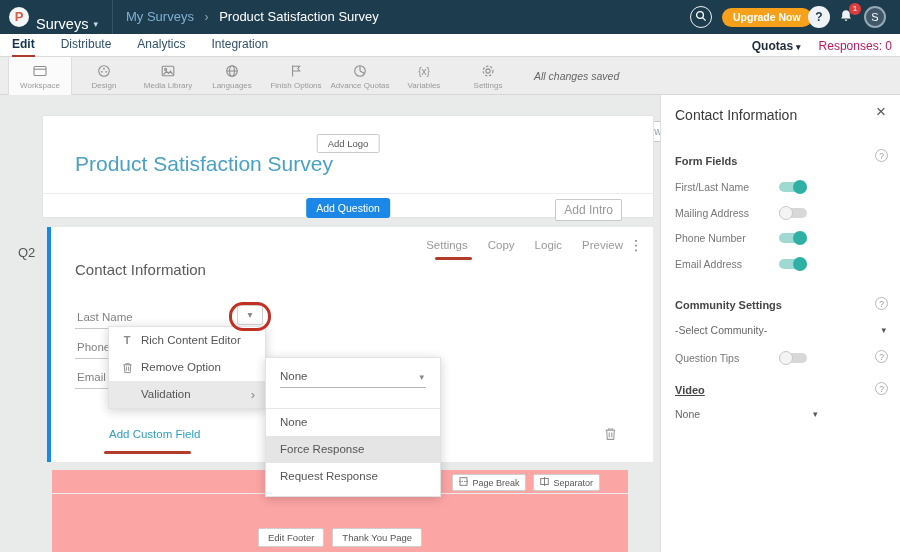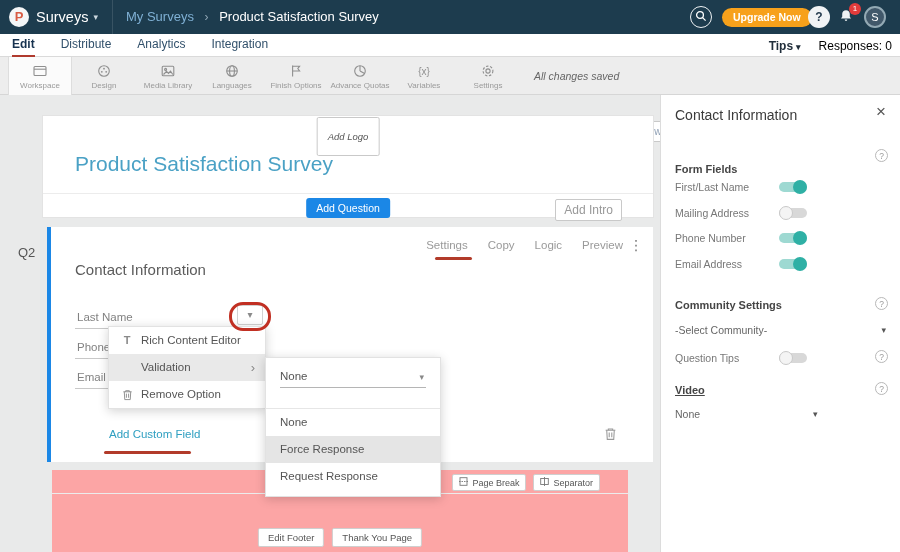--- a/index.html
+++ b/index.html
@@ -2,60 +2,60 @@
 <html><head>
 <meta charset="utf-8">
 <style>
   *{margin:0;padding:0;box-sizing:border-box;}
   html,body{width:900px;height:552px;}
   body{position:relative;font-family:"Liberation Sans",sans-serif;background:#e9eaea;overflow:hidden;}
 
   
   #topbar{position:absolute;left:0;top:0;width:900px;height:34px;background:#1d3c4e;}
   .logo-circle{position:absolute;left:9px;top:7px;width:20px;height:20px;border-radius:50%;background:#f4f6f7;color:#d85b43;font-weight:bold;font-size:13px;text-align:center;line-height:20px;}
-  .product-menu{position:absolute;left:36px;top:0;height:34px;line-height:34px;color:#fff;font-size:14.5px;cursor:pointer;}
+  .product-menu{position:absolute;left:36px;top:0;height:34px;line-height:48px;color:#fff;font-size:14.5px;cursor:pointer;}
   .product-menu .caret{font-size:9px;color:#cdd9e0;margin-left:5px;vertical-align:2px;}
   .topbar-sep{position:absolute;left:112px;top:0;width:1px;height:34px;background:rgba(255,255,255,.12);}
   .breadcrumb{position:absolute;left:126px;top:0;height:34px;line-height:34px;font-size:13px;color:#fff;white-space:nowrap;}
   .breadcrumb .parent{color:#7fb0d4;}
   .breadcrumb .sep{color:#8fa6b5;margin:0 7px;font-size:12px;}
   .search-btn{position:absolute;left:690px;top:6px;width:22px;height:22px;border-radius:50%;border:1.5px solid #eef2f4;display:flex;align-items:center;justify-content:center;}
   .upgrade-btn{position:absolute;left:722px;top:8px;height:19px;border-radius:10px;background:#f7a11b;color:#fff;font-size:10.5px;font-weight:bold;line-height:19px;padding:0 11px;white-space:nowrap;}
   .help-btn{position:absolute;left:808px;top:6px;width:22px;height:22px;border-radius:50%;background:#f0f3f5;color:#243b4e;font-weight:bold;font-size:12px;text-align:center;line-height:22px;}
   .bell{position:absolute;left:838px;top:8px;width:18px;height:18px;}
   .badge{position:absolute;left:849px;top:3px;width:12px;height:12px;border-radius:50%;background:#e23b3b;color:#fff;font-size:8px;text-align:center;line-height:12px;}
   .avatar{position:absolute;left:864px;top:6px;width:22px;height:22px;border-radius:50%;background:#41586a;border:2px solid #93a9b4;color:#fff;font-size:11px;text-align:center;line-height:18px;}
 
   
   #navbar{position:absolute;left:0;top:34px;width:900px;height:23px;background:#fff;border-bottom:1px solid #dadada;}
   .nav-tabs{position:absolute;left:12px;top:0;height:22px;display:flex;gap:26px;}
   .nav-tab{font-size:12px;color:#31506b;line-height:21px;height:23px;cursor:pointer;}
   .nav-tab.active{color:#16324f;font-weight:bold;border-bottom:2px solid #b03a2e;}
   .nav-right{position:absolute;right:8px;top:0;height:23px;display:flex;gap:18px;align-items:center;}
   .tools{font-size:12px;color:#1f2d3a;font-weight:bold;}
   .tools .caret{font-size:9px;margin-left:3px;}
-  .responses{font-size:12px;color:#000000;}
+  .responses{font-size:12px;color:#be185d;}
 
   
   #toolbar{position:absolute;left:0;top:57px;width:900px;height:38px;background:#ededed;border-bottom:1px solid #d6d6d6;}
   .tb-items{position:absolute;left:8px;top:0;display:flex;height:38px;}
   .tb-item{width:64px;height:38px;display:flex;flex-direction:column;align-items:center;justify-content:center;gap:1px;cursor:pointer;}
   .tb-item.active{background:#fbfbfb;border-left:1px solid #ddd;border-right:1px solid #ddd;}
   .tb-icon{height:17px;display:flex;align-items:center;justify-content:center;color:#8f8f8f;}
   .tb-icon .glyph{font-size:10px;color:#8f8f8f;}
   .tb-label{font-size:8px;color:#9a9a9a;white-space:nowrap;}
   .saved-text{position:absolute;left:534px;top:0;height:38px;line-height:38px;font-size:10.5px;font-style:italic;color:#666;}
   .url-box{position:absolute;left:610px;top:64px;width:210px;height:21px;background:#fff;border:1px solid #c9c9c9;border-radius:2px;display:flex;}
   .url-text{flex:1;font-size:10px;color:#8fa0b5;line-height:19px;padding:0 6px;white-space:nowrap;overflow:hidden;}
   .url-pencil{width:20px;border-left:1px solid #d3d3d3;background:#f4f4f4;text-align:center;line-height:19px;font-size:11px;color:#666;cursor:pointer;}
   .preview-btn{position:absolute;left:826px;top:65px;width:65px;height:22px;background:#1b87e6;border-radius:3px;color:#fff;font-size:11px;display:flex;align-items:center;justify-content:center;gap:5px;cursor:pointer;}
 
   
   #card-header{position:absolute;left:42px;top:115px;width:612px;height:103px;background:#fff;border:1px solid #e3e3e3;}
-  .add-logo{position:absolute;left:50%;transform:translateX(-50%);top:1px;background:#fff;border:1px solid #c9c9c9;border-radius:2px;font-size:9.5px;color:#555;padding:13px 10px;cursor:pointer;font-style:italic;}
+  .add-logo{position:absolute;left:50%;transform:translateX(-50%);top:18px;background:#fff;border:1px solid #c9c9c9;border-radius:2px;font-size:9.5px;color:#555;padding:3px 10px;cursor:pointer;}
   .survey-title{position:absolute;left:32px;top:36px;font-size:21px;color:#4aa1c5;}
   .hdr-divider{position:absolute;left:0;top:77px;width:100%;height:1px;background:#ececec;}
   .add-question{position:absolute;left:50%;transform:translateX(-50%);top:82px;background:#1b87e6;border-radius:3px;color:#fff;font-size:10.5px;padding:4px 10px;cursor:pointer;}
   .add-intro{position:absolute;right:31px;top:83px;background:#fff;border:1px solid #c9c9c9;border-radius:2px;font-size:12px;color:#999;padding:3px 8px;cursor:pointer;}
 
   #q-label{position:absolute;left:18px;top:245px;font-size:13px;color:#555;}
   #question{position:absolute;left:47px;top:227px;width:606px;height:235px;background:#fff;border-left:4px solid #1b87e6;}
   .q-actions{position:absolute;right:30px;top:12px;display:flex;gap:20px;font-size:11.5px;color:#9a9a9a;}
   .q-actions span{cursor:pointer;}
   .q-dots{position:absolute;right:10px;top:10px;font-size:14px;color:#777;cursor:pointer;}
@@ -150,21 +150,21 @@
 </div>
 
 <div id="navbar">
   <div class="nav-tabs">
     <div class="nav-tab active">Edit</div>
     <div class="nav-tab">Distribute</div>
     <div class="nav-tab">Analytics</div>
     <div class="nav-tab">Integration</div>
   </div>
   <div class="nav-right">
-    <div class="tools"><span>Tips</span><span class="caret">▾</span></div>
+    <div class="tools"><span>Quotas</span><span class="caret">▾</span></div>
     <div class="responses">Responses: 0</div>
   </div>
 </div>
 
 <div id="toolbar">
   <div class="tb-items">
     <div class="tb-item active">
       <span class="tb-icon">
           <svg width="16" height="16" viewBox="0 0 16 16" fill="none" stroke="#8f8f8f" stroke-width="1.1">
             <rect x="2" y="3.5" width="12" height="9" rx="1"></rect>
@@ -293,33 +293,33 @@
           <line x1="7.2" y1="5" x2="7.2" y2="9.5"></line>
         </svg></span>
   </div>
 </div>
 
 <div id="ctx-menu">
   <div class="ctx-item">
     <span class="ctx-icon">T</span>
     <span>Rich Content Editor</span>
   </div>
-  <div class="ctx-item hl">
-    <span>Validation</span>
-    <span class="ctx-arrow">›</span>
-  </div>
   <div class="ctx-item">
     <span class="ctx-icon"><svg width="11" height="12" viewBox="0 0 12 13" fill="none" stroke="#8a8a8a" stroke-width="1">
           <path d="M1.5 3h9"></path>
           <path d="M4 3V1.8h4V3"></path>
           <path d="M2.5 3l.5 8.5h6L9.5 3"></path>
           <line x1="4.8" y1="5" x2="4.8" y2="9.5"></line>
           <line x1="7.2" y1="5" x2="7.2" y2="9.5"></line>
         </svg></span>
     <span>Remove Option</span>
+  </div>
+  <div class="ctx-item hl">
+    <span>Validation</span>
+    <span class="ctx-arrow">›</span>
   </div>
 </div>
 
 <div id="submenu">
   <div class="sub-select">
     <span>None</span>
     <span class="caret">▾</span>
   </div>
   <div class="sub-gap"></div>
   <div class="sub-list">
@@ -351,21 +351,21 @@
   <div class="footer-btns">
     <div class="footer-btn">Edit Footer</div>
     <div class="footer-btn">Thank You Page</div>
   </div>
 </div>
 
 <div id="sidebar">
   <div class="sb-title">Contact Information</div>
   <div class="sb-close">×</div>
 
-  <div class="sb-h" style="top:68px;">Form Fields</div>
+  <div class="sb-h" style="top:60px;">Form Fields</div>
   <div class="sb-help" style="top:54px;">?</div>
 
   <div class="sb-label" style="top:86px;">First/Last Name</div>
   <div class="toggle on" style="top:85px;">
       <span class="track"></span>
       <span class="knob"></span>
     </div>
 
   <div class="sb-label" style="top:112px;">Mailing Address</div>
   <div class="toggle off" style="top:111px;">

